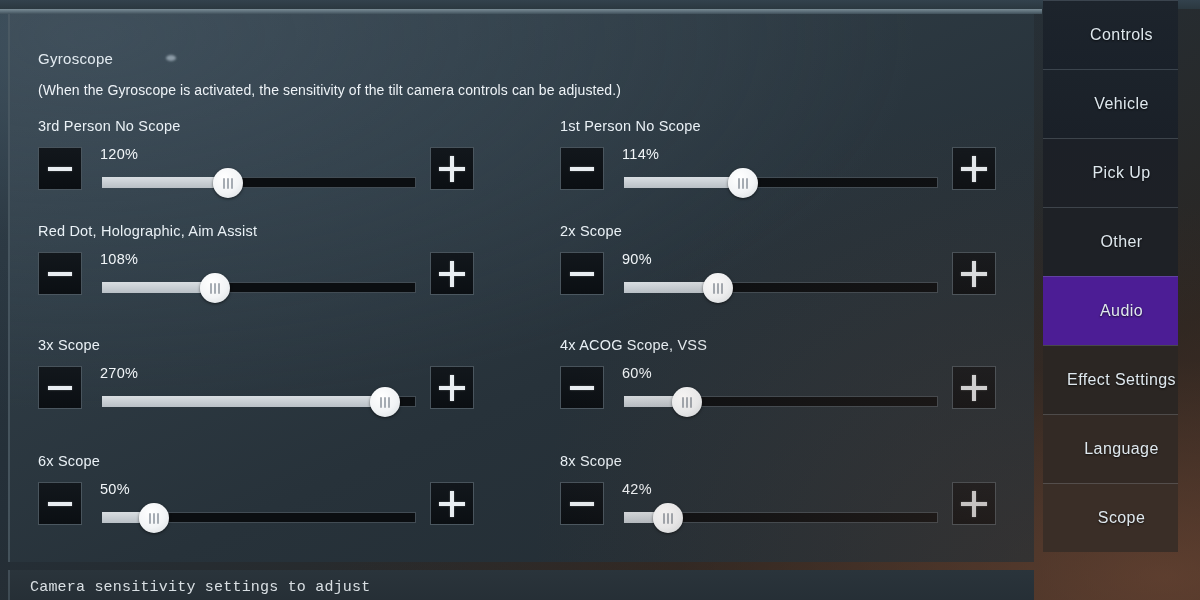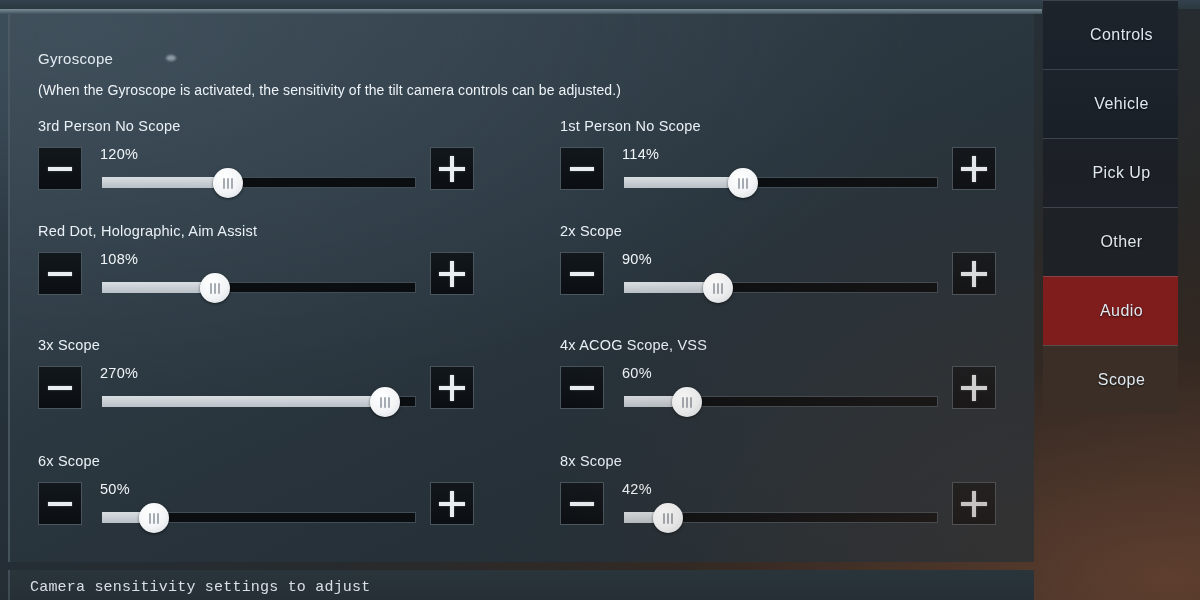--- a/index.html
+++ b/index.html
@@ -261,21 +261,21 @@
     border-top: 1px solid rgba(178,196,208,0.22);
     font-size: 16px;
     letter-spacing: .4px;
     color: #dfe8ee;
     text-shadow: 0 1px 2px rgba(0,0,0,.7);
   }
   .nav-item.n0 { background: linear-gradient(180deg, #1d242c 0%, #1a212a 100%); }
   .nav-item.n1 { background: linear-gradient(180deg, #1c232b 0%, #1a2028 100%); }
   .nav-item.n3 { background: linear-gradient(180deg, #1c2027 0%, #1d2026 100%); text-align: right; }
   .nav-item.n4 { background: linear-gradient(180deg, #20222400 0%, #00000000 100%), #1e2126; }
-  .nav-item.n5 { background: #7f1d1d; }
+  .nav-item.n5 { background: #4c1d95; }
   .nav-item.n6 { background: #2b2623; }
   .nav-item.n7 { background: #332a25; }
   .nav-item.n8 { background: #3a2e27; }
 
   .nav-item.active {
     background: linear-gradient(180deg, #d98b23 0%, #c97d18 48%, #b86f12 100%);
     border: 2px solid #e8b869;
     color: #ffffff;
     font-weight: bold;
     box-shadow: inset 0 0 18px rgba(255,196,110,.28);
@@ -466,18 +466,24 @@
       </div>
       <div class="nav-item n3">
         <span>Pick Up</span>
       </div>
       <div class="nav-item n4">
         <span>Other</span>
       </div>
       <div class="nav-item n5">
         <span>Audio</span>
       </div>
+      <div class="nav-item n6">
+        <span>Effect Settings</span>
+      </div>
+      <div class="nav-item n7">
+        <span>Language</span>
+      </div>
       <div class="nav-item n8">
         <span>Scope</span>
       </div>
     </div>
 
 </div>
 
 </body></html>

